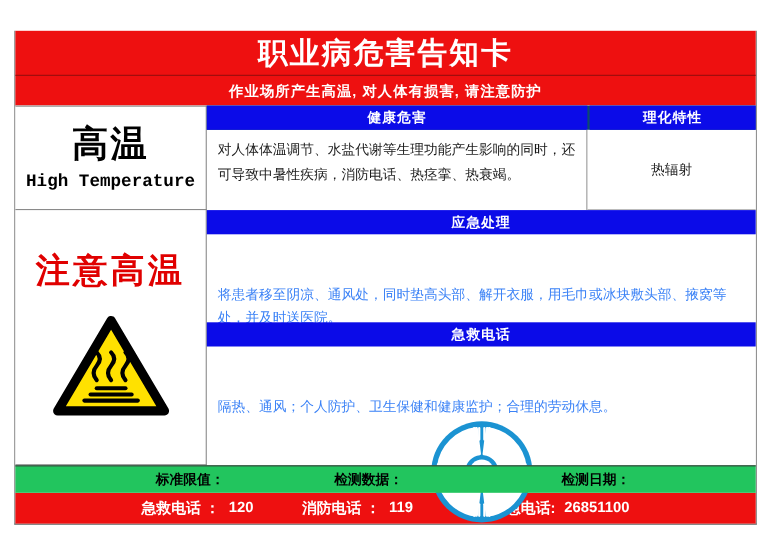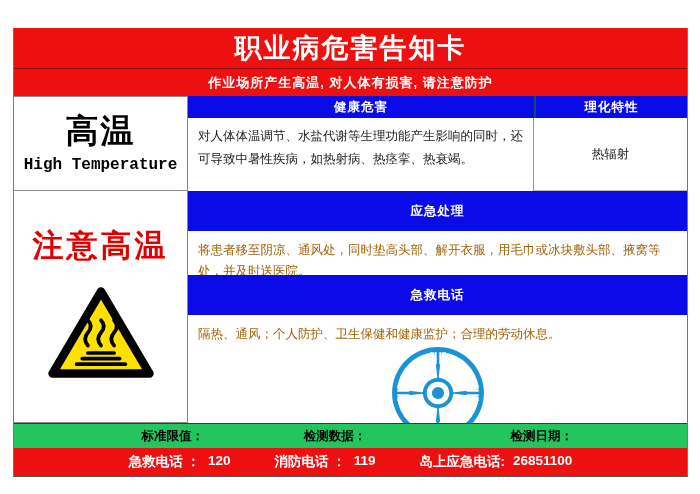--- a/index.html
+++ b/index.html
@@ -51,23 +51,23 @@
     box-sizing:border-box;
   }
   .hdr-health{width:346px;}
   .hdr-prop{flex:1;margin-left:2px;}
   .row1-body{height:73px;display:flex;box-sizing:border-box;border-bottom:none;}
   .cell-health{
     width:346px;box-sizing:border-box;border-right:1px solid #999;
     padding:7px 10px 0 10px;font-size:12.5px;color:#1a1a1a;line-height:1.85;
   }
   .cell-prop{flex:1;display:flex;align-items:center;justify-content:center;font-size:12.5px;color:#1a1a1a;box-sizing:border-box;border-bottom:1px solid #bbb;}
-  .full-hdr{height:40px;}
+  .full-hdr{height:22px;}
   .body-text{
-    padding:9px 10px 23px 10px;font-size:12.5px;color:#a16207;line-height:1.7;box-sizing:border-box;
+    padding:9px 10px 23px 10px;font-size:12.5px;color:#3b82f6;line-height:1.7;box-sizing:border-box;margin-top:36px;
   }
   .row2-body{height:44px;}
   .row3-body{flex:1;position:relative;}
   .fan-wrap{position:absolute;left:50%;top:26px;transform:translateX(-50%);}
   
   .limits-row{
     height:24px;border-top:1px solid #3a3a3a;background:#22c55e;position:relative;
     font-size:12.5px;font-weight:bold;color:#000;
   }
   .limit-label{position:absolute;top:4px;transform:translateX(-50%);white-space:nowrap;}
@@ -114,21 +114,21 @@
       </div>
     </div>
 
     <div class="right-col">
 
       <div class="hdr-row">
         <div class="blue-hdr hdr-health">健康危害</div>
         <div class="blue-hdr hdr-prop">理化特性</div>
       </div>
       <div class="row1-body">
-        <div class="cell-health">对人体体温调节、水盐代谢等生理功能产生影响的同时，还可导致中暑性疾病，如热射病、热痉挛、热衰竭。</div>
+        <div class="cell-health">对人体体温调节、水盐代谢等生理功能产生影响的同时，还可导致中暑性疾病，消防电话、热痉挛、热衰竭。</div>
         <div class="cell-prop">热辐射</div>
       </div>
 
       <div class="blue-hdr full-hdr">应急处理</div>
       <div class="body-text row2-body">将患者移至阴凉、通风处，同时垫高头部、解开衣服，用毛巾或冰块敷头部、掖窝等处，并及时送医院。</div>
 
       <div class="blue-hdr full-hdr">急救电话</div>
       <div class="body-text row3-body">
         <span>隔热、通风；个人防护、卫生保健和健康监护；合理的劳动休息。</span>
         <div class="fan-wrap">

